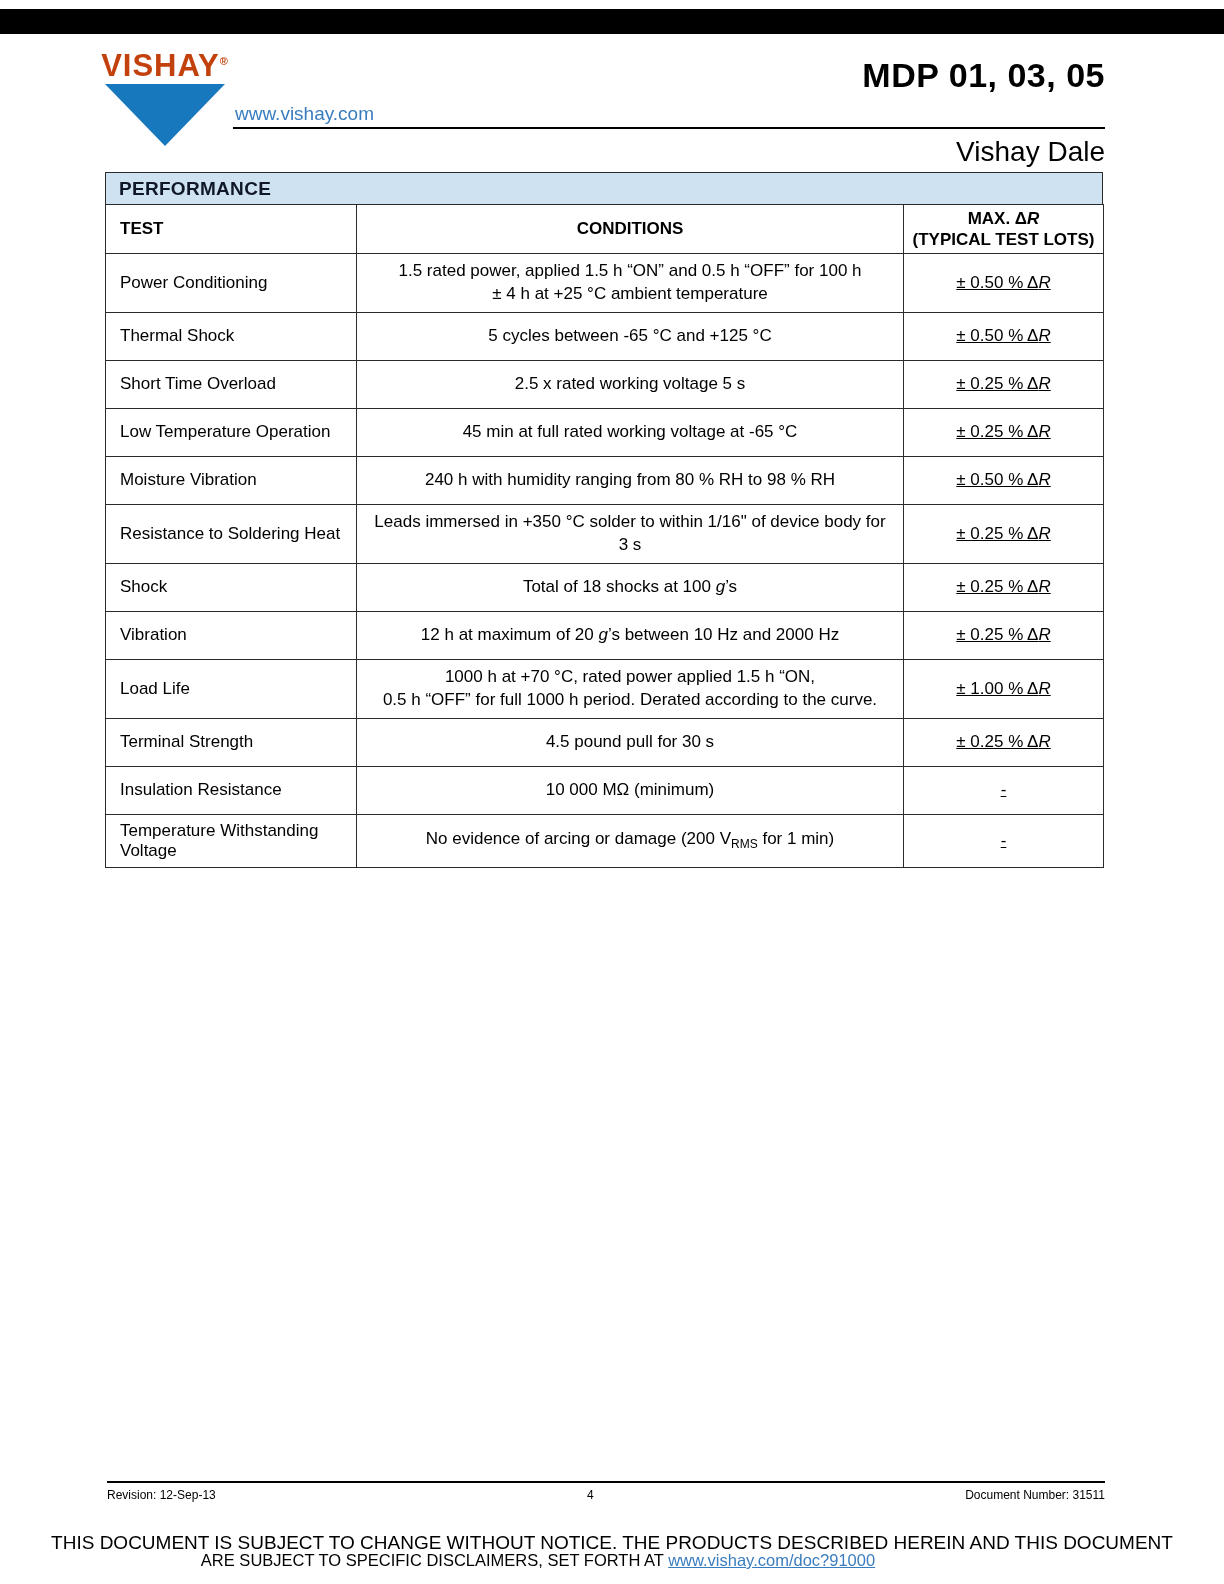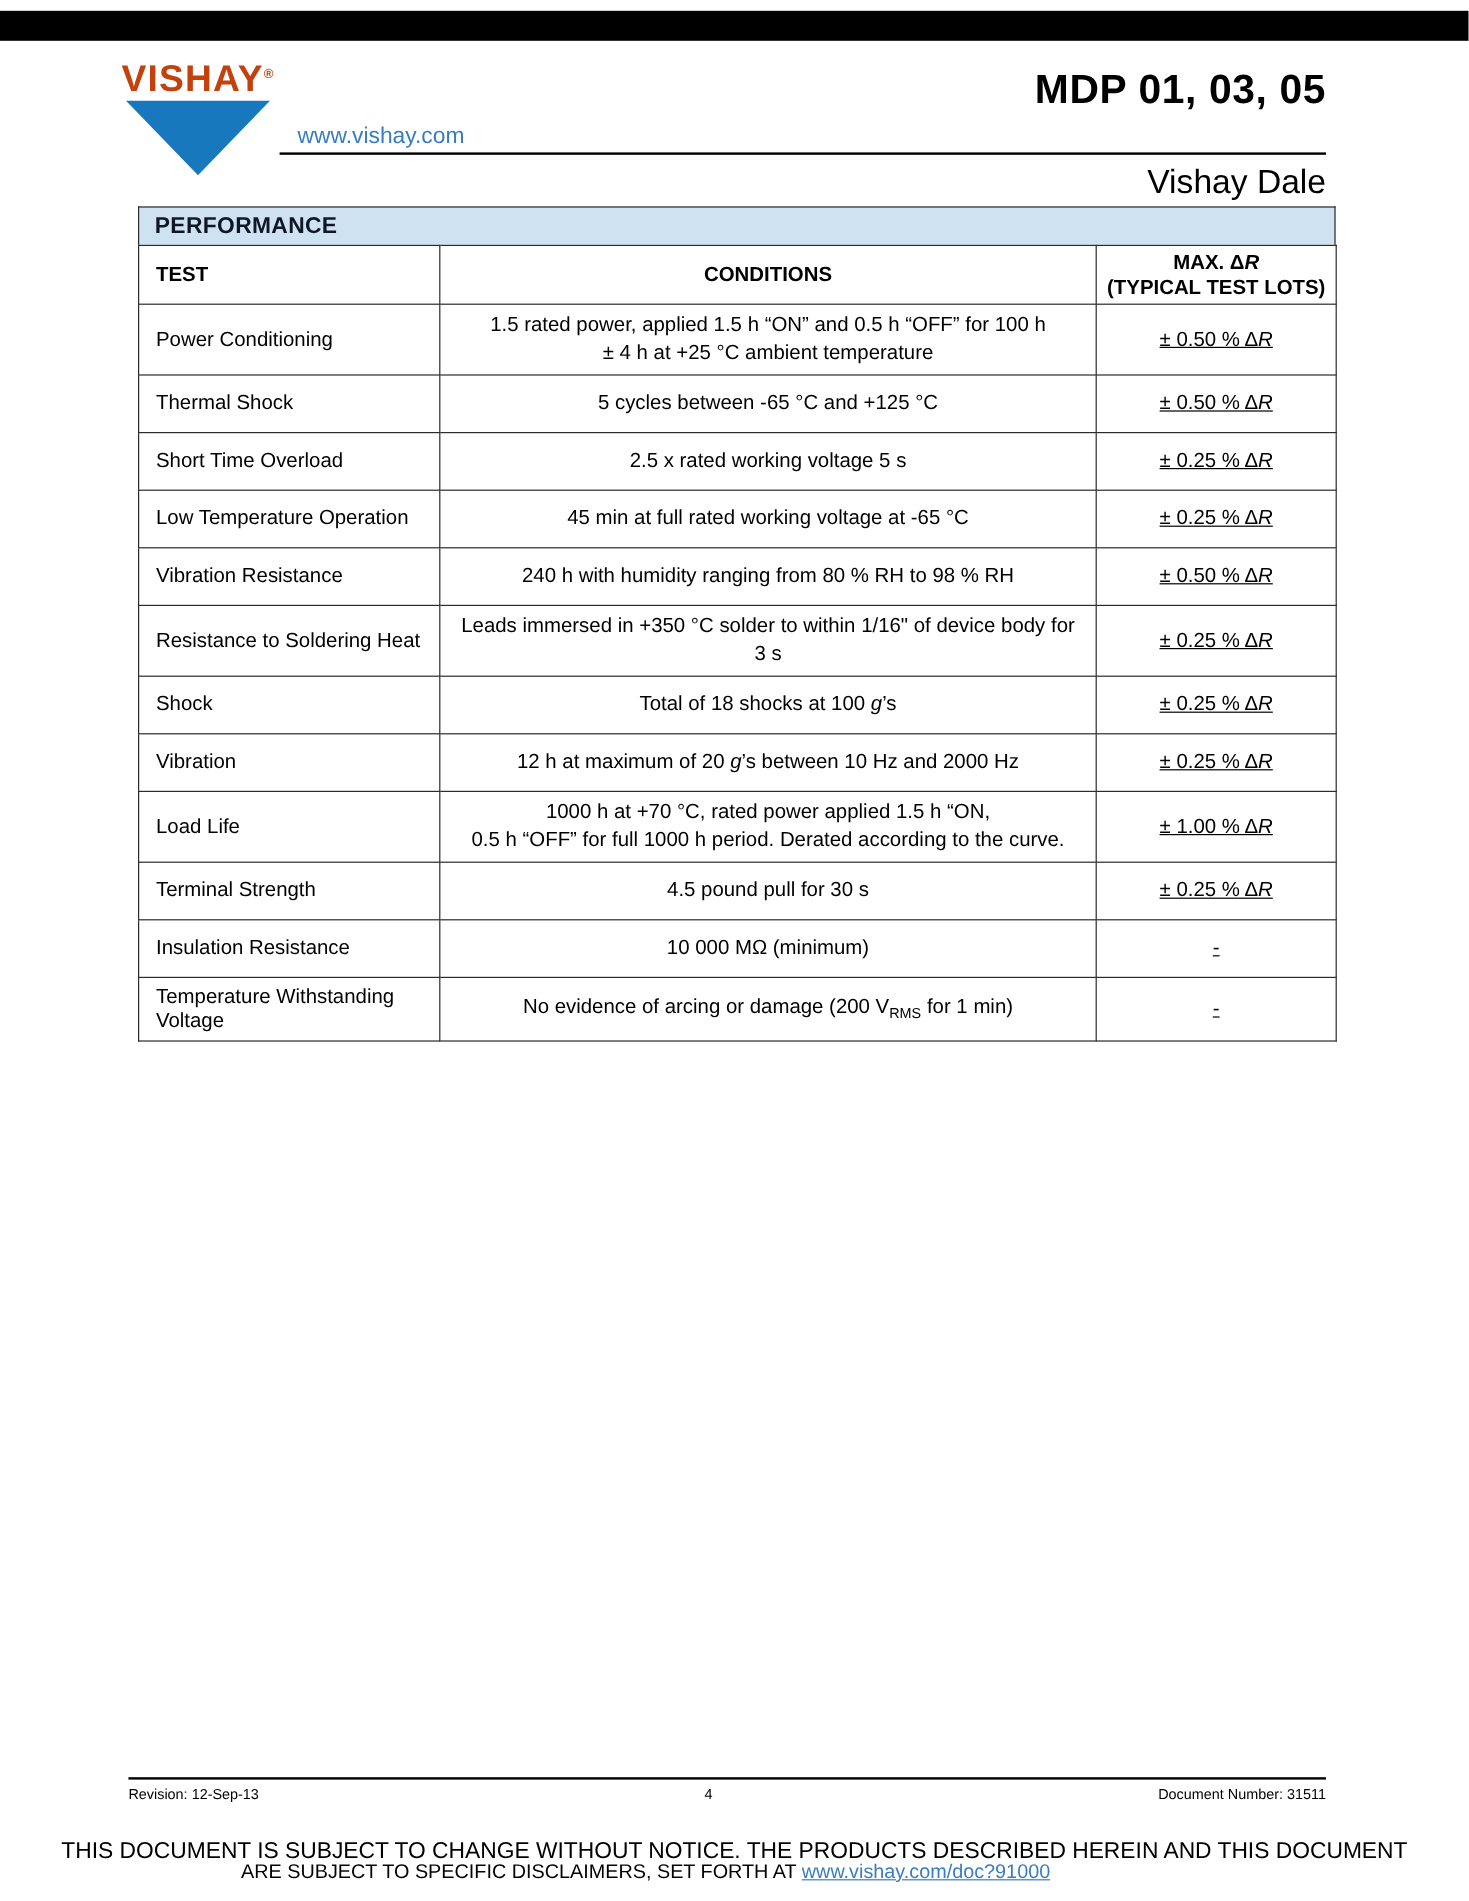--- a/index.html
+++ b/index.html
@@ -22,37 +22,37 @@
     line-height:1; white-space:nowrap;
   }
   .logo-reg { font-size:11px; vertical-align:super; font-weight:bold; }
   .logo-triangle {
     width:0; height:0; margin:3px auto 0;
     border-left:60px solid transparent;
     border-right:60px solid transparent;
     border-top:62px solid #1878be;
   }
   .website {
-    position:absolute; left:248px; top:103px;
+    position:absolute; left:235px; top:103px;
     font-size:19px; color:#3a7dbf; text-decoration:none;text-align:right;
   }
   .part-title {
     position:absolute; top:56px; right:119px;
     font-size:34px; font-weight:bold; letter-spacing:0.5px;
   }
   .header-rule {
     position:absolute; left:233px; right:119px; top:127px;
     border-top:2px solid #000; height:0;
   }
   .division {
     position:absolute; right:119px; top:136px;
     font-size:28px; font-weight:400;
   }
   
-  .perf { position:absolute; left:115px; top:172px; width:998px; }
+  .perf { position:absolute; left:105px; top:172px; width:998px; }
   .perf-header {
     background:#cfe2f2;
     border:1px solid #2b2b2b; border-bottom:none;
     padding:5px 13px 4px;
     font-weight:bold; font-size:19px; color:#101828;
     letter-spacing:0.3px;
   }
   table.perf-table { border-collapse:collapse; width:100%; table-layout:fixed; }
   .perf-table th, .perf-table td {
     border:1px solid #2b2b2b;
@@ -150,21 +150,21 @@
       <td class="cell-max">± 0.25 % Δ<i>R</i></td>
     </tr>
 
     <tr>
       <td class="cell-test">Low Temperature Operation</td>
       <td class="cell-cond">45 min at full rated working voltage at -65 °C</td>
       <td class="cell-max">± 0.25 % Δ<i>R</i></td>
     </tr>
 
     <tr>
-      <td class="cell-test">Vibration Resistance</td>
+      <td class="cell-test">Moisture Vibration</td>
       <td class="cell-cond">240 h with humidity ranging from 80 % RH to 98 % RH</td>
       <td class="cell-max">± 0.50 % Δ<i>R</i></td>
     </tr>
 
     <tr>
       <td class="cell-test">Resistance to Soldering Heat</td>
       <td class="cell-cond">Leads immersed in +350 °C solder to within 1/16" of device body for 3 s</td>
       <td class="cell-max">± 0.25 % Δ<i>R</i></td>
     </tr>
 

